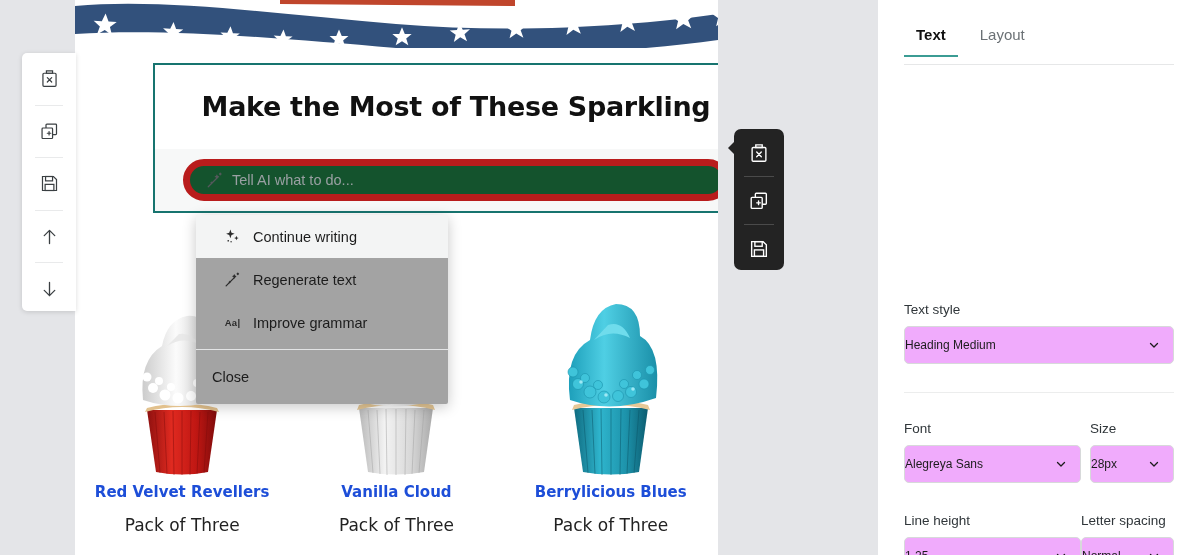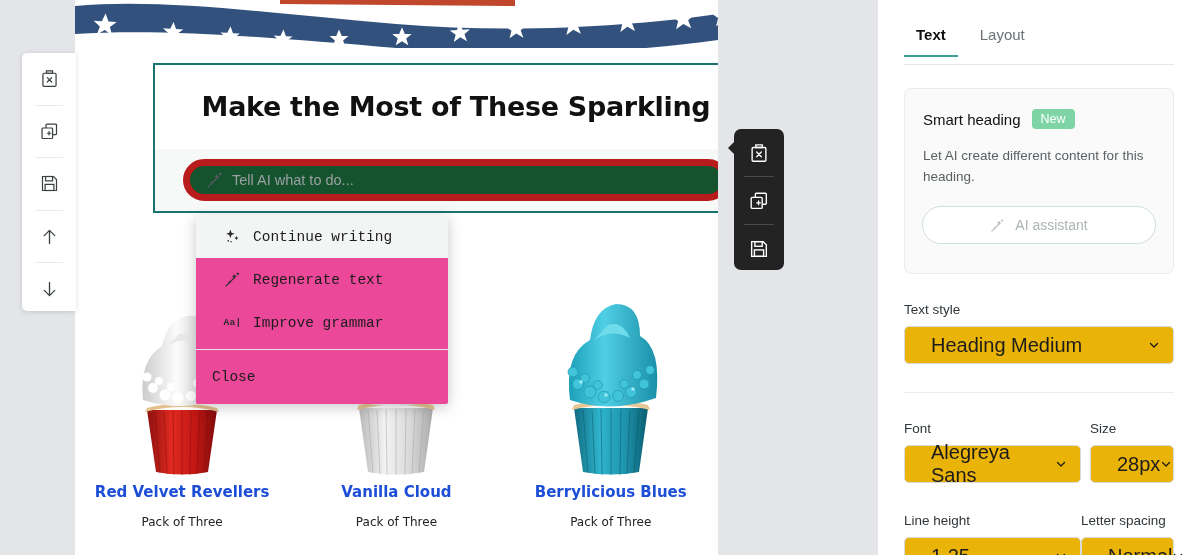--- a/index.html
+++ b/index.html
@@ -55,25 +55,24 @@
     border-radius: 21px;
     display: flex; align-items: center;
     padding-left: 16px; gap: 8px;
   }
   .ai-input .ph { color: #9aa0a3; font-size: 14.5px; }
   .wand { width: 18px; height: 18px; flex: none; }
 
   
   .menu {
     position: absolute; left: 121px; top: 215px; width: 252px;
-    background: #ec4899;
+    background: #a3a3a3;
     box-shadow: 0 3px 14px rgba(0,0,0,.22);
     border-radius: 2px;
     z-index: 30;
-    font-family: Liberation Mono, monospace;
   }
   .menu-item {
     height: 43px; display: flex; align-items: center; gap: 12px;
     padding-left: 28px; font-size: 14.5px; color: #1c1c1c;
   }
   .menu-item.active { background: #f3f4f4; }
   .menu-icon { width: 17px; height: 17px; flex: none; display: flex; align-items: center; justify-content: center; }
   .menu-icon.aa { font-size: 9.5px; font-weight: bold; color: #2b2b2b; letter-spacing: .3px; }
   .menu-sep { height: 1px; background: #e3e4e5; margin: 5px 0 0 0; }
   .menu-close { height: 54px; display: flex; align-items: center; padding-left: 16px; font-size: 14.5px; color: #1c1c1c; }
@@ -82,21 +81,21 @@
   .products {
     position: absolute; left: 0; top: 245px; width: 643px;
     display: flex;
   }
   .product { width: 214.3px; display: flex; flex-direction: column; align-items: center; }
   .cupcake { height: 230px; display: flex; align-items: flex-end; }
   .p-title {
     font-family: "DejaVu Sans", sans-serif; font-weight: bold;
     font-size: 15px; color: #1d4ed8; margin-top: 8px; white-space: nowrap;
   }
-  .p-sub { font-family: "DejaVu Sans", sans-serif; font-size: 12px; color: #222; margin-top: 14px; }
+  .p-sub { font-family: "DejaVu Sans", sans-serif; font-size: 17px; color: #222; margin-top: 14px; }
 
   
   .left-tools {
     position: absolute; left: 22px; top: 53px; width: 54px; height: 258px;
     background: #ffffff; border-radius: 5px 0 0 5px;
     box-shadow: 0 1px 5px rgba(0,0,0,.14);
     z-index: 20;
   }
   .lt-btn { height: 51.6px; display: flex; align-items: center; justify-content: center; }
   .lt-sep { height: 1px; background: #e9eaeb; margin: 0 13px; }
@@ -142,24 +141,24 @@
   .card-desc { padding: 16px 22px 0 18px; font-size: 13.5px; color: #5b6164; line-height: 21px; }
   .ai-assistant-btn {
     margin: 19px auto 0 auto; width: 234px; height: 38px;
     border: 1px solid #cfe0de; border-radius: 19px; background: #ffffff;
     display: flex; align-items: center; justify-content: center; gap: 10px;
     color: #aeb4b6; font-size: 14px;
   }
 
   .field-label { position: absolute; font-size: 13.5px; color: #30363a; }
   .select {
-    position: absolute; height: 38px; background: #eab308;
+    position: absolute; height: 38px; background: #f0abfc;
     border: 1px solid #d7d9da; border-radius: 5px;
     display: flex; align-items: center; justify-content: space-between;
-    padding: 0 13px 0 26px; font-size: 20px; color: #1c1c1c;
+    padding: 0 13px 0 0; font-size: 12px; color: #1c1c1c;
   }
   .chev { width: 12px; height: 12px; flex: none; }
   .sb-rule { position: absolute; left: 904px; width: 270px; height: 1px; background: #eceded; }
 </style>
 </head>
 <body>
 
 <div id="root">
 
   <div class="canvas-area">
@@ -482,36 +481,20 @@
 
   <div class="sidebar">
 
     <div class="tabs">
       <div class="tab active">Text</div>
       <div class="tab">Layout</div>
     </div>
     <div class="tabs-rule"></div>
   </div>
 
-  <div class="card">
-    <div class="card-head">
-      <span class="card-title">Smart heading</span>
-      <span class="badge">New</span>
-    </div>
-    <div class="card-desc">Let AI create different content for this heading.</div>
-    <div class="ai-assistant-btn">
-      <svg width="15" height="15" viewBox="0 0 24 24" fill="none" stroke="#b6bcbe" stroke-width="1.8" stroke-linecap="round">
-        <path d="M3 21 L16 8"></path>
-        <path d="M14.5 4.2 L15.6 6.4 L17.8 7.5 L15.6 8.6 L14.5 10.8 L13.4 8.6 L11.2 7.5 L13.4 6.4 Z" fill="#b6bcbe" stroke="none"></path>
-        <path d="M8 13.5 L8.7 15 L10.2 15.7 L8.7 16.4 L8 17.9 L7.3 16.4 L5.8 15.7 L7.3 15 Z" fill="#b6bcbe" stroke="none"></path>
-        <path d="M19.5 3 L19.5 5 M18.5 4 L20.5 4"></path>
-      </svg>
-      <span>AI assistant</span>
-    </div>
-  </div>
 
   <div class="field-label" style="left:904px; top:302px;">Text style</div>
   <div class="select" style="left:904px; top:326px; width:270px;">
     <span>Heading Medium</span>
     <svg class="chev" viewBox="0 0 24 24" fill="none" stroke="#1c1c1c" stroke-width="2.6" stroke-linecap="round" stroke-linejoin="round">
         <path d="M5 9 L12 16 L19 9"></path>
       </svg>
   </div>
 
   <div class="sb-rule" style="top:392px;"></div>

